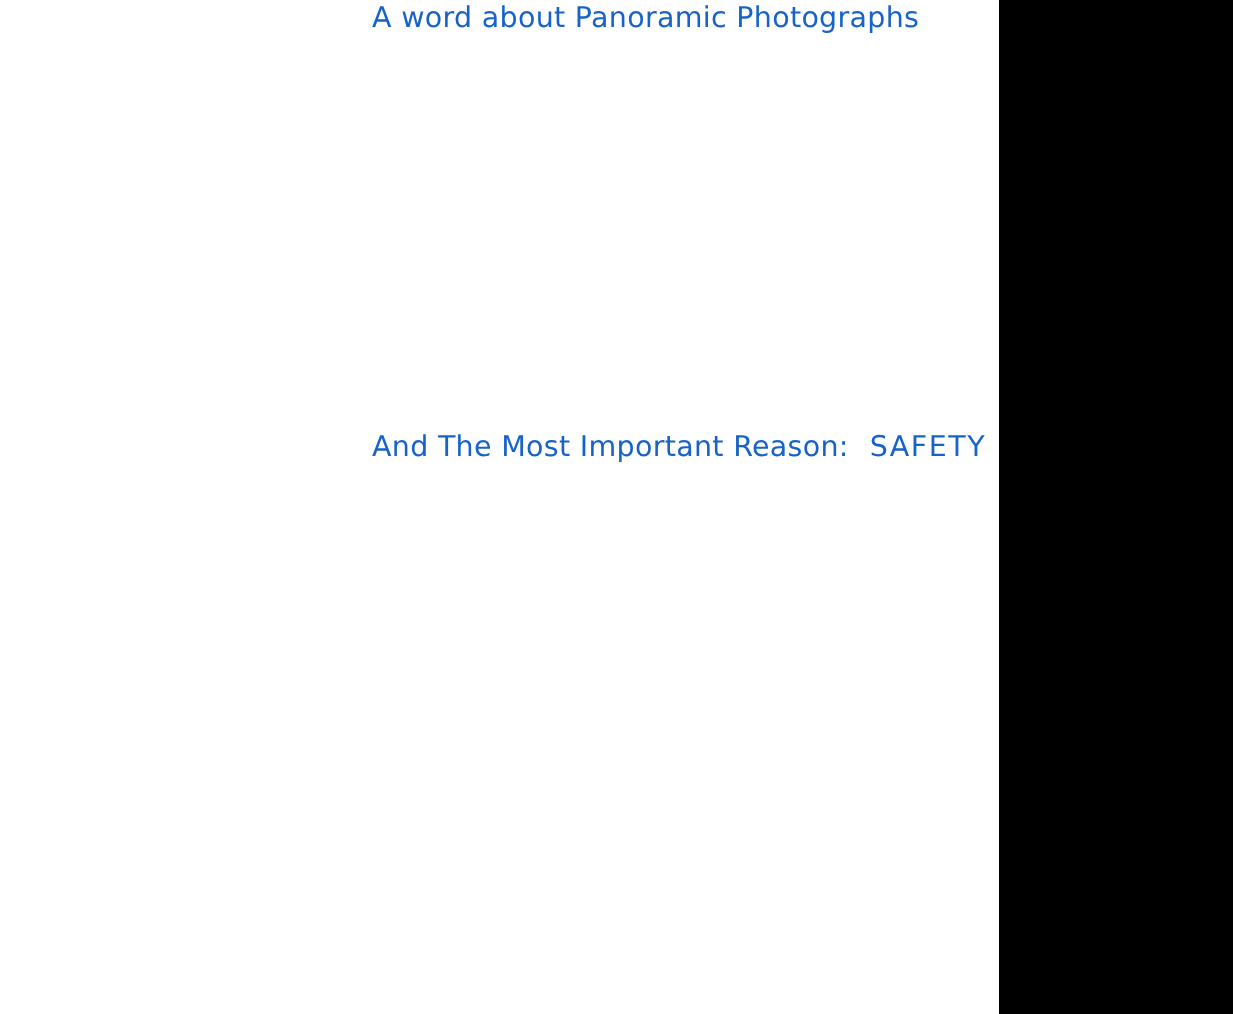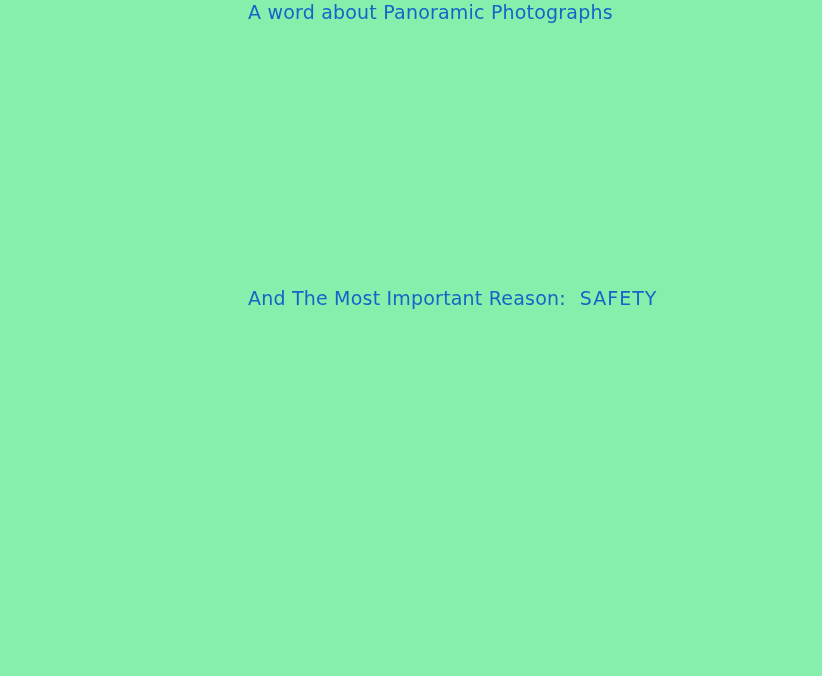--- a/index.html
+++ b/index.html
@@ -8,23 +8,23 @@
     background: #000000;
   }
   body {
     width: 822px;
     height: 676px;
     overflow: hidden;
     font-family: "DejaVu Sans", sans-serif;
   }
   .slide {
     position: relative;
-    width: 822px;
+    width: 666px;
     height: 676px;
-    background: #86efac;
+    background: #ffffff;
   }
   .text-line {
     position: absolute;
     white-space: nowrap;
     font-family: "DejaVu Sans", sans-serif;
     font-weight: 400;
     letter-spacing: 0.2px;
   }
   #heading-line {
     left: 248px;

